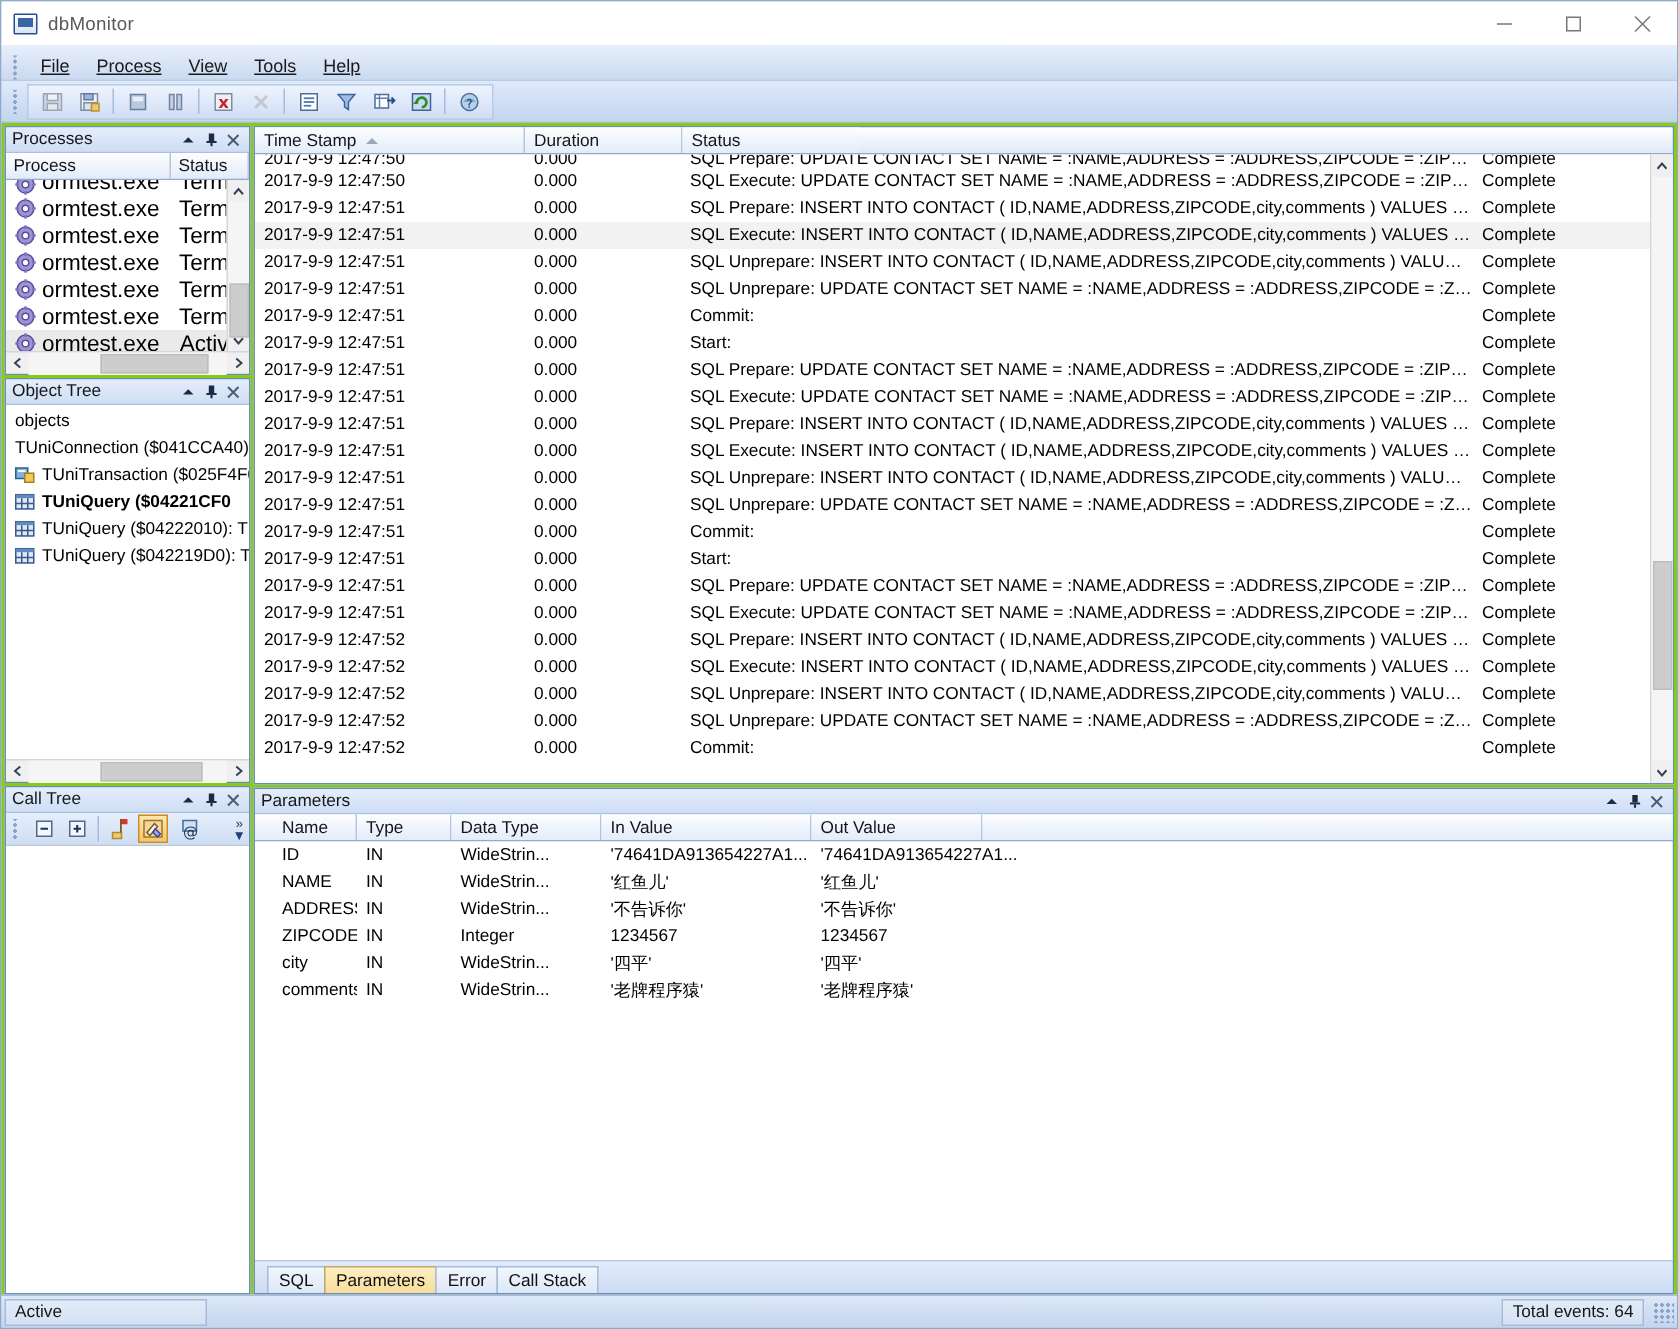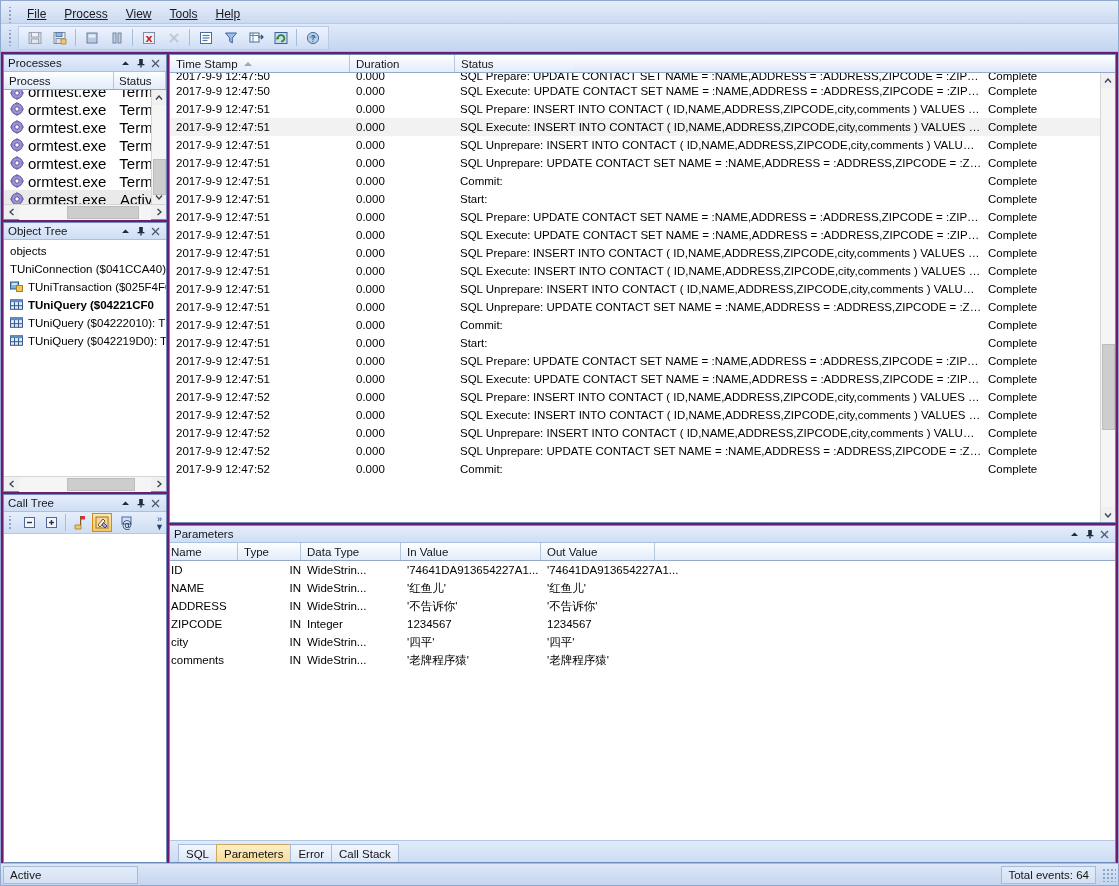--- a/index.html
+++ b/index.html
@@ -92,21 +92,21 @@
     margin: 0 1px;
   }
   .tb-sep {
     width: 1px; height: 17px; margin: 0 3px;
     background: #a6bcdc;
   }
 
   
   .body {
     flex: 1; display: flex; min-height: 0;
-    background: #701a75;
+    background: #84cc16;
     padding: 2px 0 0 2px;
   }
   .left-col {
     width: 164px; flex: 0 0 164px;
     display: flex; flex-direction: column;
     margin-right: 2px;
   }
   .right-col {
     flex: 1; display: flex; flex-direction: column;
     min-width: 0;
@@ -261,22 +261,22 @@
   .ev-row.clip-top { height: 9px; overflow: hidden; align-items: flex-end; }
   .c-ts { width: 180px; flex: 0 0 180px; padding-left: 6px; overflow: hidden; }
   .c-dur { width: 105px; flex: 0 0 105px; padding-left: 6px; overflow: hidden; }
   .c-desc { flex: 1; padding-left: 5px; overflow: hidden; text-overflow: ellipsis; min-width: 0; }
   .c-st { width: 118px; flex: 0 0 118px; padding-left: 6px; overflow: hidden; }
 
   
   .params-panel { flex: 0 0 338px; display: flex; }
   .pm-body { flex: 1; background: #fff; min-height: 0; overflow: hidden; }
   .pm-row { height: 18px; display: flex; align-items: center; font-size: 11.5px; white-space: nowrap; }
-  .p-name { width: 68px; flex: 0 0 68px; padding-left: 1px; overflow: hidden; }
-  .p-type { width: 63px; flex: 0 0 63px; padding-left: 6px; overflow: hidden; text-align: right; }
+  .p-name { width: 68px; flex: 0 0 68px; padding-left: 18px; overflow: hidden; }
+  .p-type { width: 63px; flex: 0 0 63px; padding-left: 6px; overflow: hidden; }
   .p-dtype { width: 100px; flex: 0 0 100px; padding-left: 6px; overflow: hidden; }
   .p-in { width: 140px; flex: 0 0 140px; padding-left: 6px; overflow: hidden; }
   .p-out { flex: 1; padding-left: 6px; overflow: hidden; }
 
   
   .tabstrip {
     height: 22px; flex: 0 0 22px;
     background: linear-gradient(#e1ebfa, #cddcf3);
     display: flex; align-items: flex-end;
     padding-left: 8px;
@@ -321,20 +321,42 @@
     background-image: radial-gradient(#8ba4c8 38%, transparent 39%);
     background-size: 4px 4px;
   }
   .spacer { flex: 1; }
 </style>
 </head>
 <body>
 
 <div class="app">
 
+  <div class="titlebar">
+    <div class="title-icon"></div>
+    <div class="title-text">dbMonitor</div>
+    <div class="wincontrols">
+      <div class="wc">
+        <svg width="12" height="12" viewBox="0 0 12 12">
+            <line x1="1" y1="6" x2="11" y2="6" stroke="#777" stroke-width="1"></line>
+          </svg>
+      </div>
+      <div class="wc">
+        <svg width="12" height="12" viewBox="0 0 12 12">
+            <rect x="1.5" y="1.5" width="9" height="9" fill="none" stroke="#777" stroke-width="1"></rect>
+          </svg>
+      </div>
+      <div class="wc">
+        <svg width="12" height="12" viewBox="0 0 12 12">
+            <line x1="1" y1="1" x2="11" y2="11" stroke="#777" stroke-width="1"></line>
+            <line x1="11" y1="1" x2="1" y2="11" stroke="#777" stroke-width="1"></line>
+          </svg>
+      </div>
+    </div>
+  </div>
 
   <div class="menubar">
     <div class="gripper"></div>
     <div class="menu-item"><u>File</u></div>
     <div class="menu-item"><u>Process</u></div>
     <div class="menu-item"><u>View</u></div>
     <div class="menu-item"><u>Tools</u></div>
     <div class="menu-item"><u>Help</u></div>
   </div>
 

